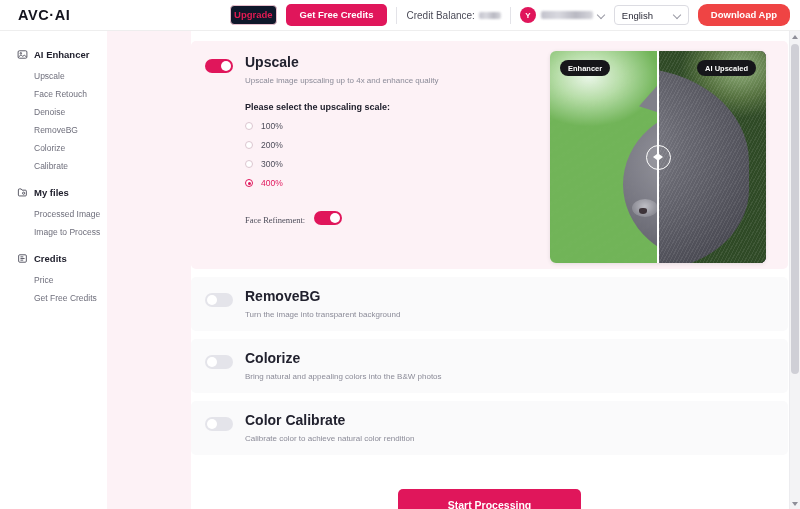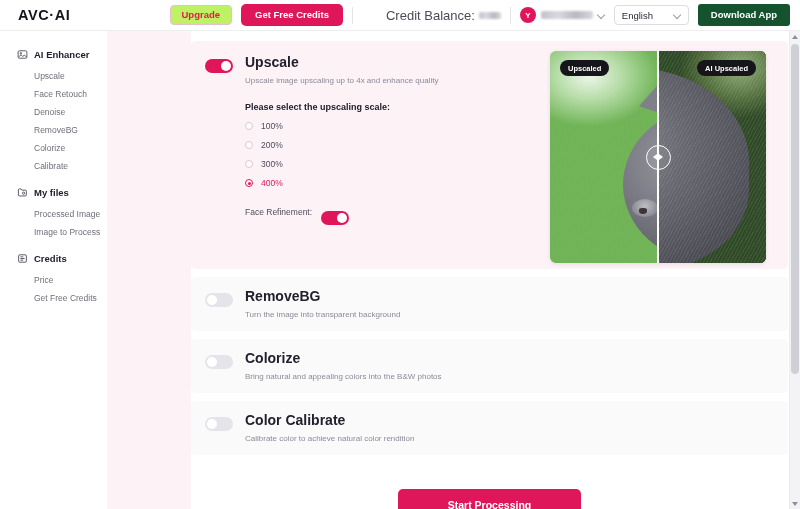--- a/index.html
+++ b/index.html
@@ -21,31 +21,31 @@
     position: relative; z-index: 6;
   }
   .logo {
     font-size: 14.5px; font-weight: bold; letter-spacing: 0.6px;
     color: #14141e;
   }
   .header-right {
     margin-left: auto; display: flex; align-items: center; gap: 9px;
   }
   .btn-upgrade {
-    border: 1px solid #e8bfcd; color: #e01b52; background: #bef264;
+    border: 1px solid #e8bfcd; color: #e01b52; background: #0f172a;
     font-size: 9.5px; font-weight: bold; border-radius: 4px;
-    padding: 4px 11px; line-height: 1; cursor: pointer;
+    padding: 4px 3px; line-height: 1; cursor: pointer;
   }
   .btn-credits {
     border: none; background: #e0165b; color: #fff;
     font-size: 9.5px; font-weight: bold; border-radius: 5px;
     padding: 6px 14px; line-height: 1; cursor: pointer;
   }
   .divider-v { width: 1px; height: 17px; background: #e3e3e8; }
-  .credit-balance { display: flex; align-items: center; gap: 4px; font-size: 13px; color: #4b4b58; margin-left: 24px; }
+  .credit-balance { display: flex; align-items: center; gap: 4px; font-size: 10px; color: #4b4b58; }
   .blurred {
     display: inline-block; height: 7px; width: 22px; border-radius: 2px;
     background: linear-gradient(90deg,#b9b9c4,#d2d2da,#adadb8,#cfcfd6);
     filter: blur(1.1px); opacity: .85;
   }
   .blurred.wide { width: 52px; height: 8px; }
   .user-chip { display: flex; align-items: center; gap: 5px; cursor: pointer; }
   .avatar {
     width: 16px; height: 16px; border-radius: 50%;
     background: #e0165b; color: #fff;
@@ -59,22 +59,22 @@
     border-right: 1.2px solid #9a9aa5; border-bottom: 1.2px solid #9a9aa5;
     transform: rotate(45deg);
   }
   .lang-select {
     display: flex; align-items: center; justify-content: space-between;
     width: 75px; height: 20px; padding: 0 7px;
     border: 1px solid #dcdce2; border-radius: 4px;
     font-size: 9.5px; color: #2b2b38; cursor: pointer; background: #fff;
   }
   .btn-download {
-    border: none; background: #14532d; color: #fff;
-    font-size: 9.5px; font-weight: bold; border-radius: 3px;
+    border: none; background: #ef4444; color: #fff;
+    font-size: 9.5px; font-weight: bold; border-radius: 9px;
     padding: 6px 13px; line-height: 1; cursor: pointer;
   }
 
   
   .body { flex: 1; display: flex; min-height: 0; position: relative; }
 
   
   .sidebar {
     width: 107px; flex: 0 0 107px; background: #fff;
     padding: 13px 0 0 0; overflow: hidden;
@@ -135,21 +135,21 @@
     border: 1px solid #dcc7d0; background: #fff; position: relative;
   }
   .radio.sel { border-color: #e0165b; }
   .radio.sel::after {
     content: ""; position: absolute; left: 1.7px; top: 1.7px;
     width: 3px; height: 3px; border-radius: 50%; background: #e0165b;
   }
   .radio-lbl { font-size: 8.5px; color: #4d4d5a; text-align: right; }
   .radio-row.sel .radio-lbl { color: #e0165b; }
 
-  .face-row { display: flex; align-items: flex-start; gap: 9px; margin-top: 19px; }
+  .face-row { display: flex; align-items: flex-end; gap: 9px; margin-top: 19px; font-family: Liberation Serif, serif; }
   .face-lbl { font-size: 8.5px; color: #4d4d5a; }
 
   
   .preview {
     position: absolute; right: 22px; top: 10px;
     width: 216px; height: 212px; border-radius: 6px; overflow: hidden;
     box-shadow: 0 1px 4px rgba(0,0,0,.10);
   }
   .pane { position: absolute; top: 0; height: 100%; overflow: hidden; }
   .pane.left  { left: 0; width: 50%; }
@@ -395,21 +395,21 @@
                 <div class="fur soft"></div>
               </div>
             </div>
             <div class="pane right">
               <div class="photo bg-ups">
                 <div class="cat-head r"></div>
 
                 <div class="fur"></div>
               </div>
             </div>
-            <div class="tag left">Upscaled</div>
+            <div class="tag left">Enhancer</div>
             <div class="tag right">AI Upscaled</div>
             <div class="split-line"></div>
             <div class="split-handle">
               <i class="a"></i>
                 <i class="b"></i>
             </div>
           </div>
         </div>
 
         <div class="card plain">

